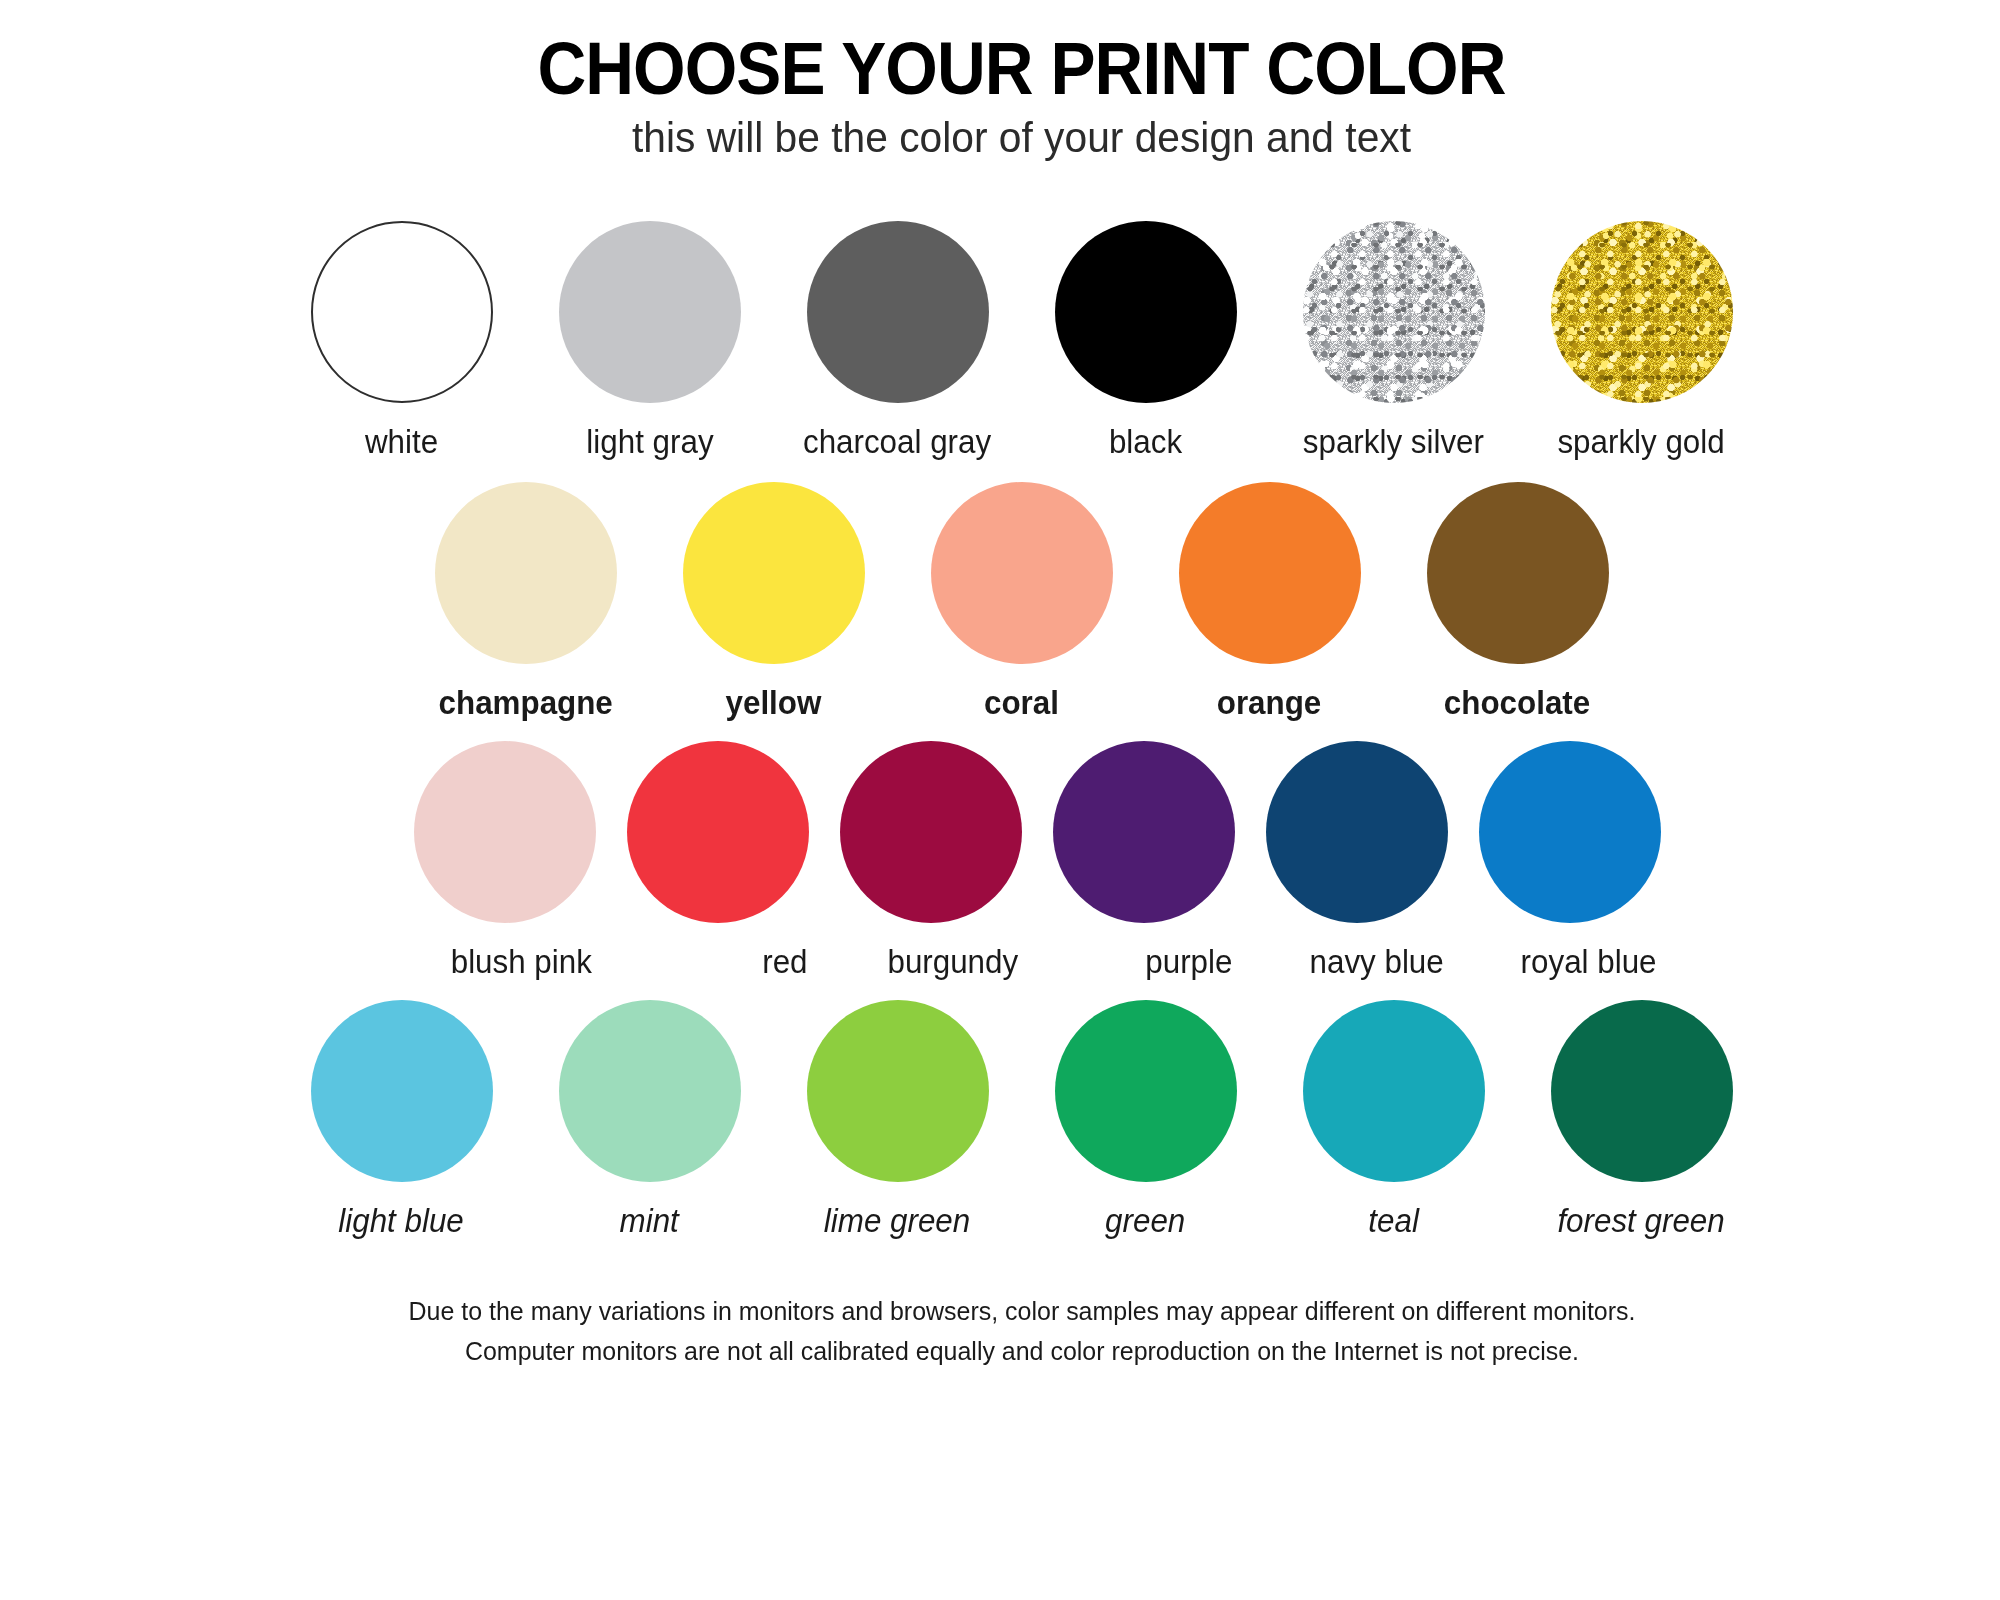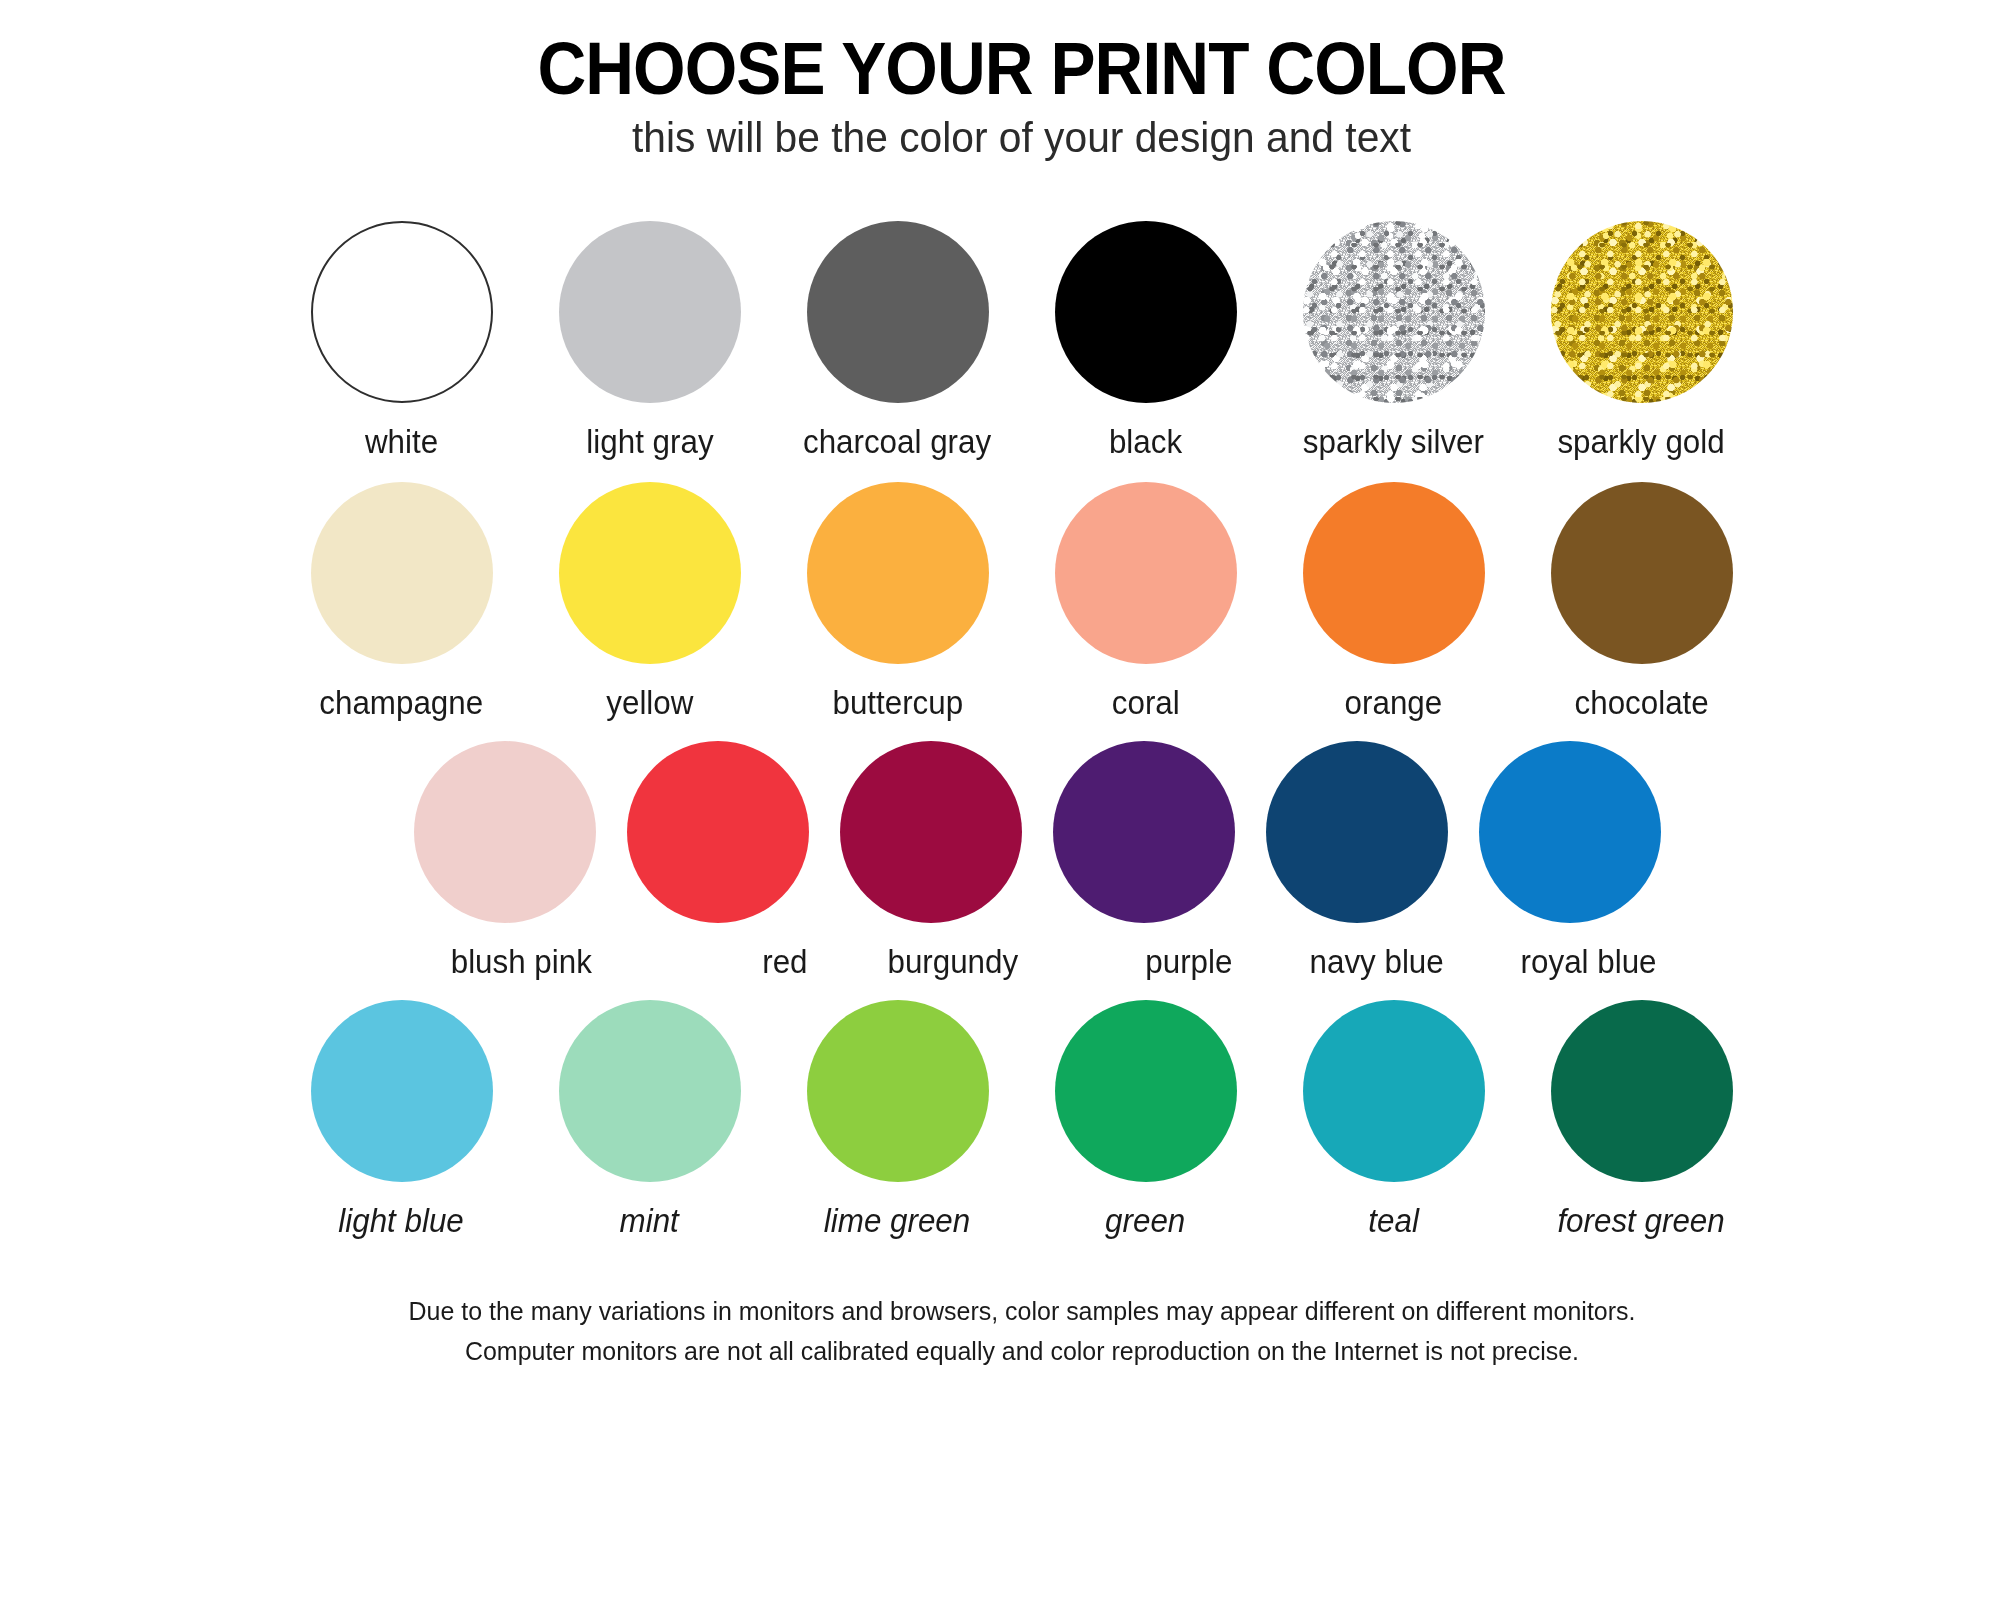--- a/index.html
+++ b/index.html
@@ -56,21 +56,21 @@
     flex-direction: column;
     align-items: center;
   }
   .row {
     display: flex;
     justify-content: center;
     align-items: flex-start;
     width: 100%;
   }
   .row-r1 { margin-top: 26px; }
-  .row-r2 { margin-top: 24px; }
+  .row-r2 { margin-top: 24px; font-weight: bold; }
   .row-r3 { margin-top: 22px; }
   .row-r4 { margin-top: 22px; font-style: italic; }
 
   .swatch-cell {
     display: flex;
     flex-direction: column;
     align-items: center;
   }
   .row-6 .swatch-cell { width: 248px; justify-content: space-between; }
   .row-7 .swatch-cell { width: 213px; align-items: flex-end; }
@@ -186,24 +186,20 @@
     <div class="row row-6 row-r2">
         <div class="swatch-cell">
           <div class="dot" style="background: rgb(242, 231, 198);"></div>
           <div class="swatch-label">champagne</div>
         </div>
         <div class="swatch-cell">
           <div class="dot" style="background: rgb(251, 229, 62);"></div>
           <div class="swatch-label">yellow</div>
         </div>
         <div class="swatch-cell">
-          <div class="dot" style="background: rgb(251, 176, 63);"></div>
-          <div class="swatch-label">buttercup</div>
-        </div>
-        <div class="swatch-cell">
           <div class="dot" style="background: rgb(249, 165, 140);"></div>
           <div class="swatch-label">coral</div>
         </div>
         <div class="swatch-cell">
           <div class="dot" style="background: rgb(244, 124, 41);"></div>
           <div class="swatch-label">orange</div>
         </div>
         <div class="swatch-cell">
           <div class="dot" style="background: rgb(122, 85, 34);"></div>
           <div class="swatch-label">chocolate</div>

